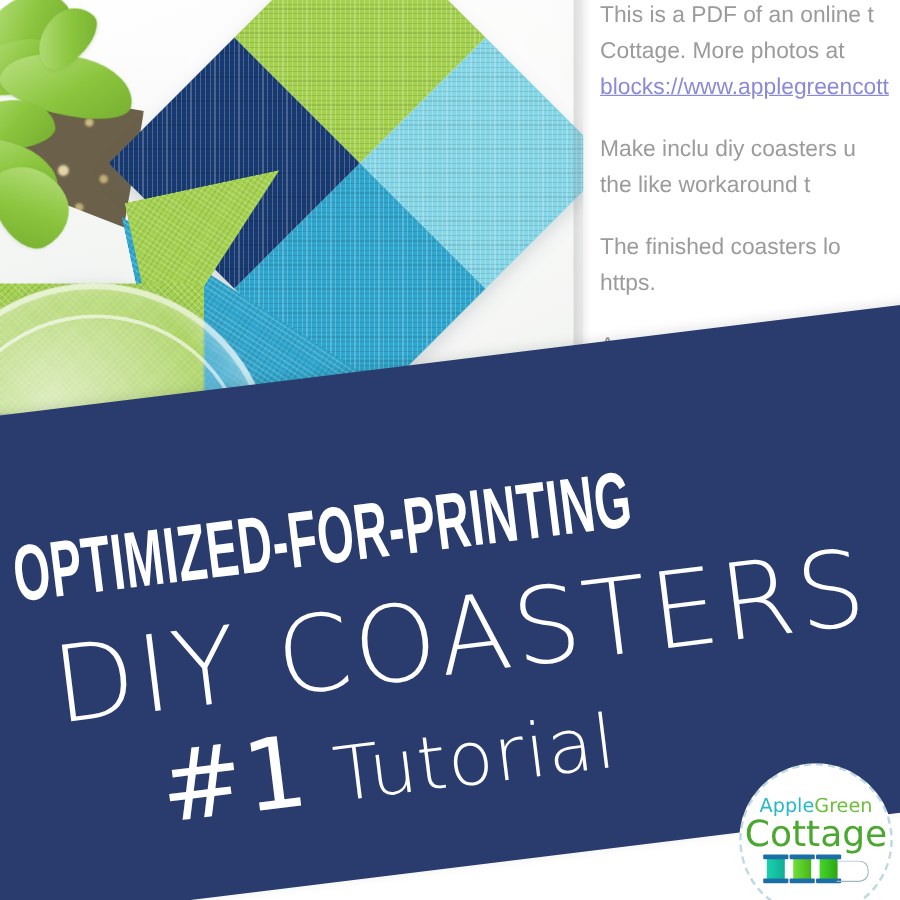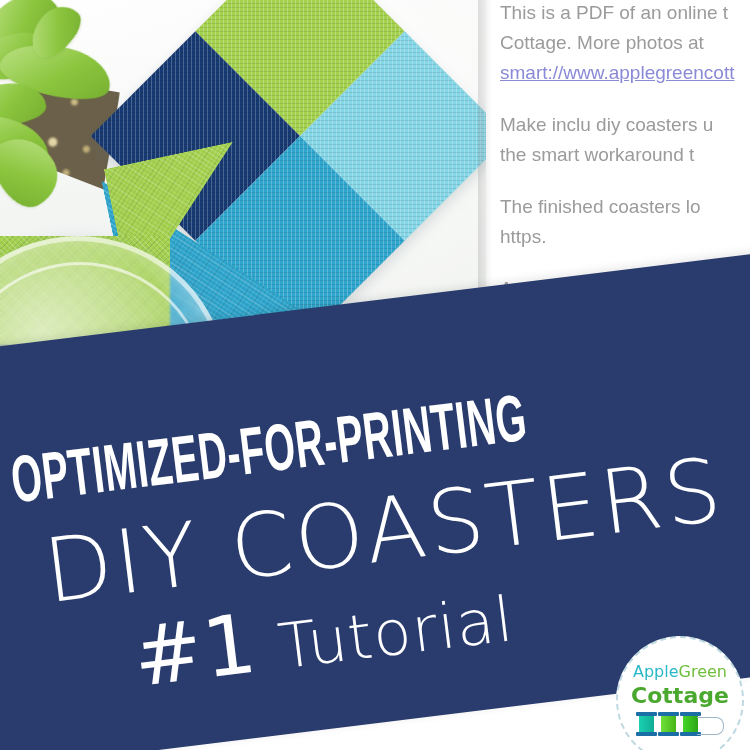--- a/index.html
+++ b/index.html
@@ -219,22 +219,22 @@
     display:flex;flex-direction:column;align-items:center;justify-content:center;
     box-sizing:border-box;
   }
   .logo-line1{
     font-size:16px;line-height:22px;white-space:nowrap;
     font-family:"DejaVu Sans", sans-serif;font-weight:400;
   }
   .logo-apple{color:#29b8c8;}
   .logo-green{color:#6fbf3b;}
   .logo-line2{
-    font-size:22px;line-height:26px;color:#4aa82e;
-    font-family:"DejaVu Sans", sans-serif;font-weight:700;
+    font-size:30px;line-height:26px;color:#4aa82e;
+    font-family:"DejaVu Sans", sans-serif;font-weight:400;
   }
   .spools{
     margin-top:4px;
     position:relative;width:86px;height:26px;
   }
   .spool{position:absolute;width:15px;height:22px;border-radius:2px;}
   .spool::before,.spool::after{
     content:"";position:absolute;left:-3px;width:21px;height:4px;
     background:#1c6fa6;border-radius:1px;
   }
@@ -286,26 +286,26 @@
     <div class="glass-inner"></div>
     <div class="glass-stem"></div>
   </div>
   <div class="page-shadow"></div>
 
   <div class="doc-text">
 
     <p>
       <span>This is a PDF of an online t</span><br>
       <span>Cottage. More photos at</span><br>
-      <a class="doc-link" href="#">smart://www.applegreencott</a>
+      <a class="doc-link" href="#">blocks://www.applegreencott</a>
     </p>
 
     <p>
       <span>Make inclu diy coasters u</span><br>
-      <span>the  smart  workaround  t</span><br>
+      <span>the  like  workaround  t</span><br>
     </p>
 
     <p>
       <span>The  finished  coasters  lo</span><br>
       <span>https.</span>
     </p>
 
     <p>
       <span>A  coaster  like  this  one  sh</span><br>
       <span>minutes  to  make  -  inclu</span><br>

